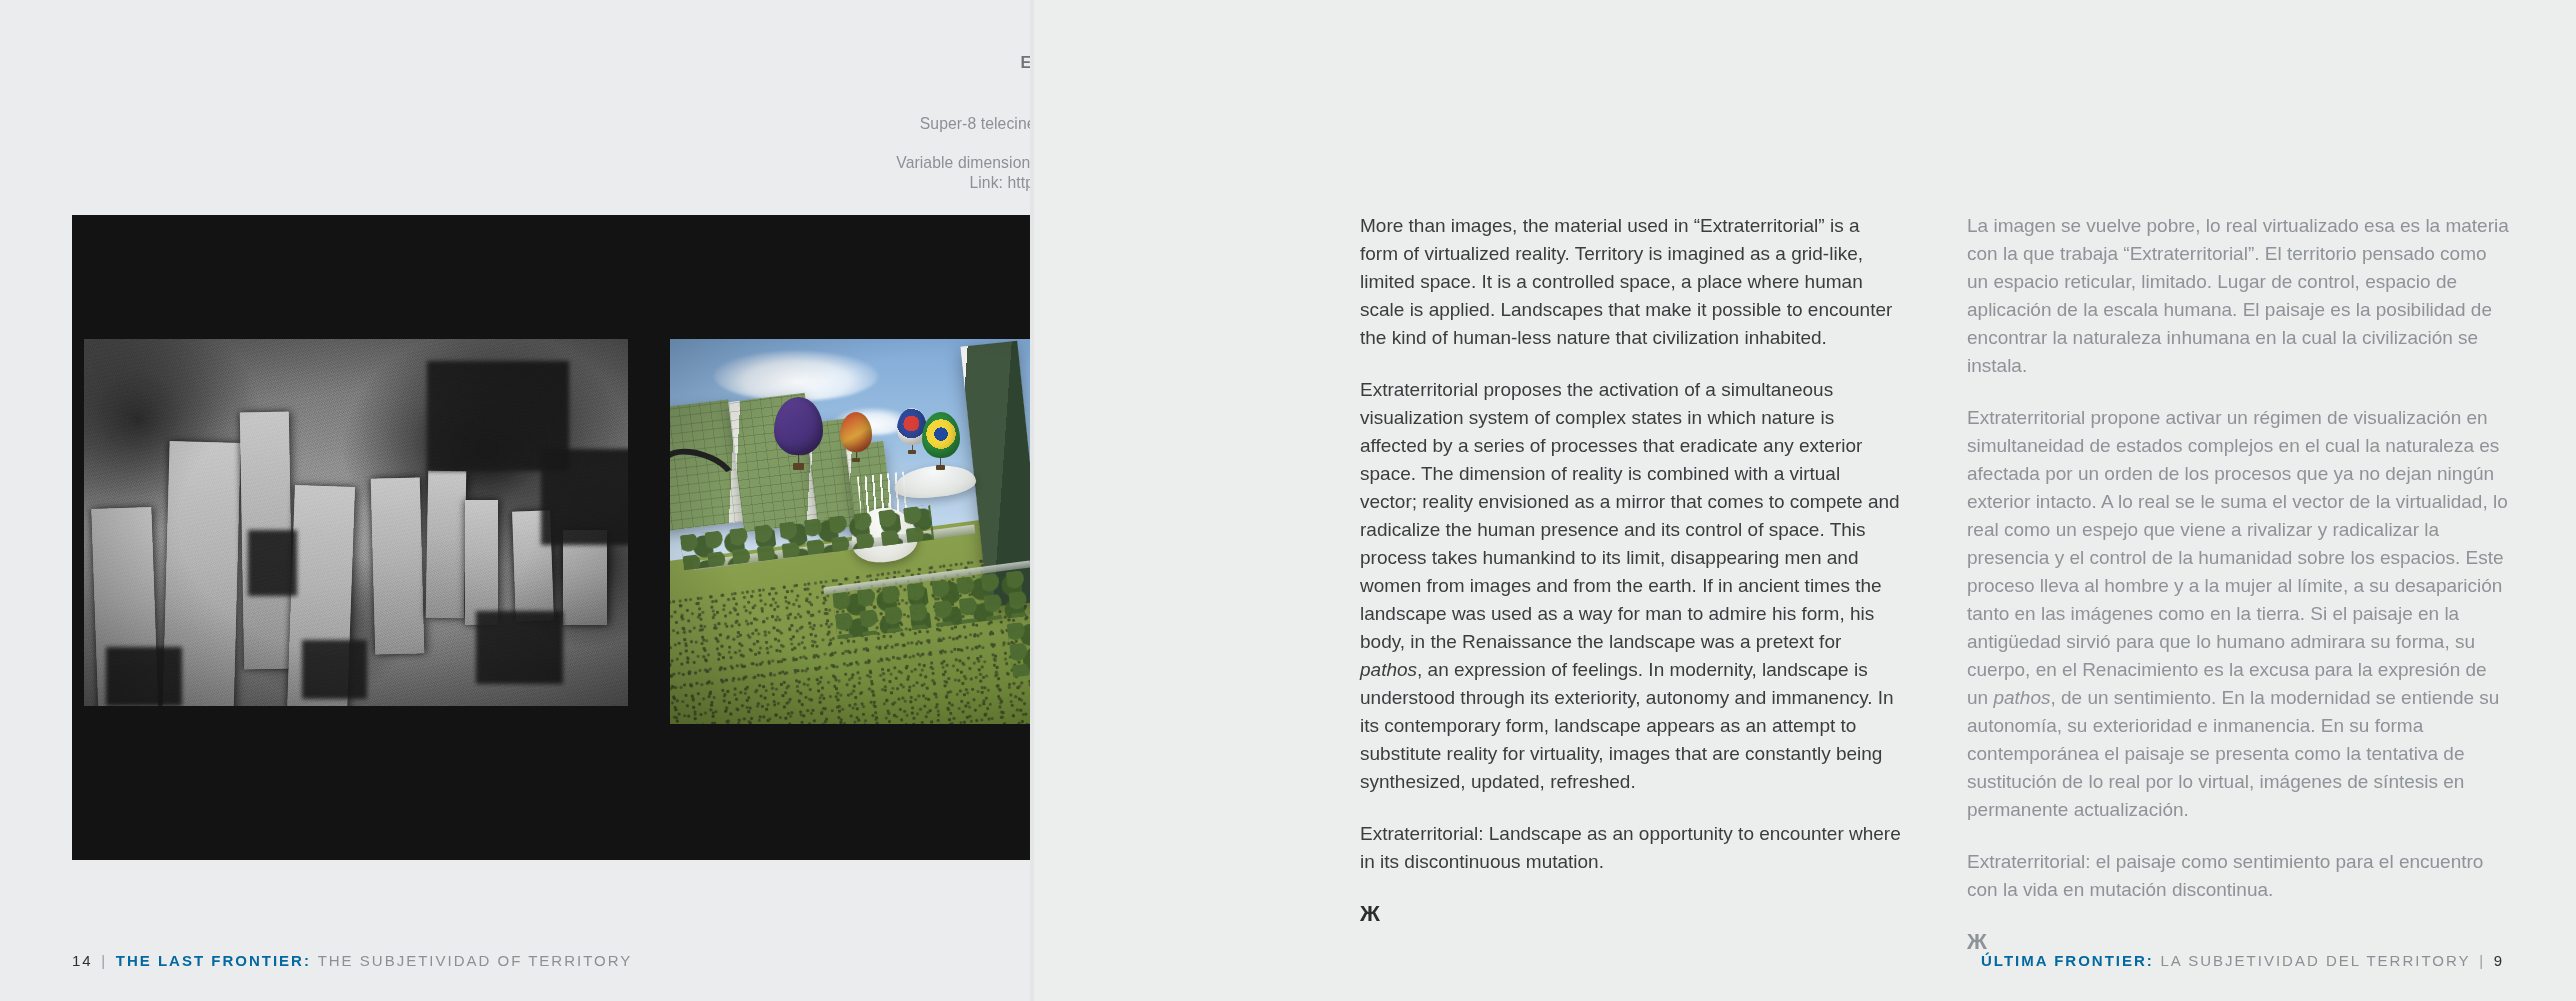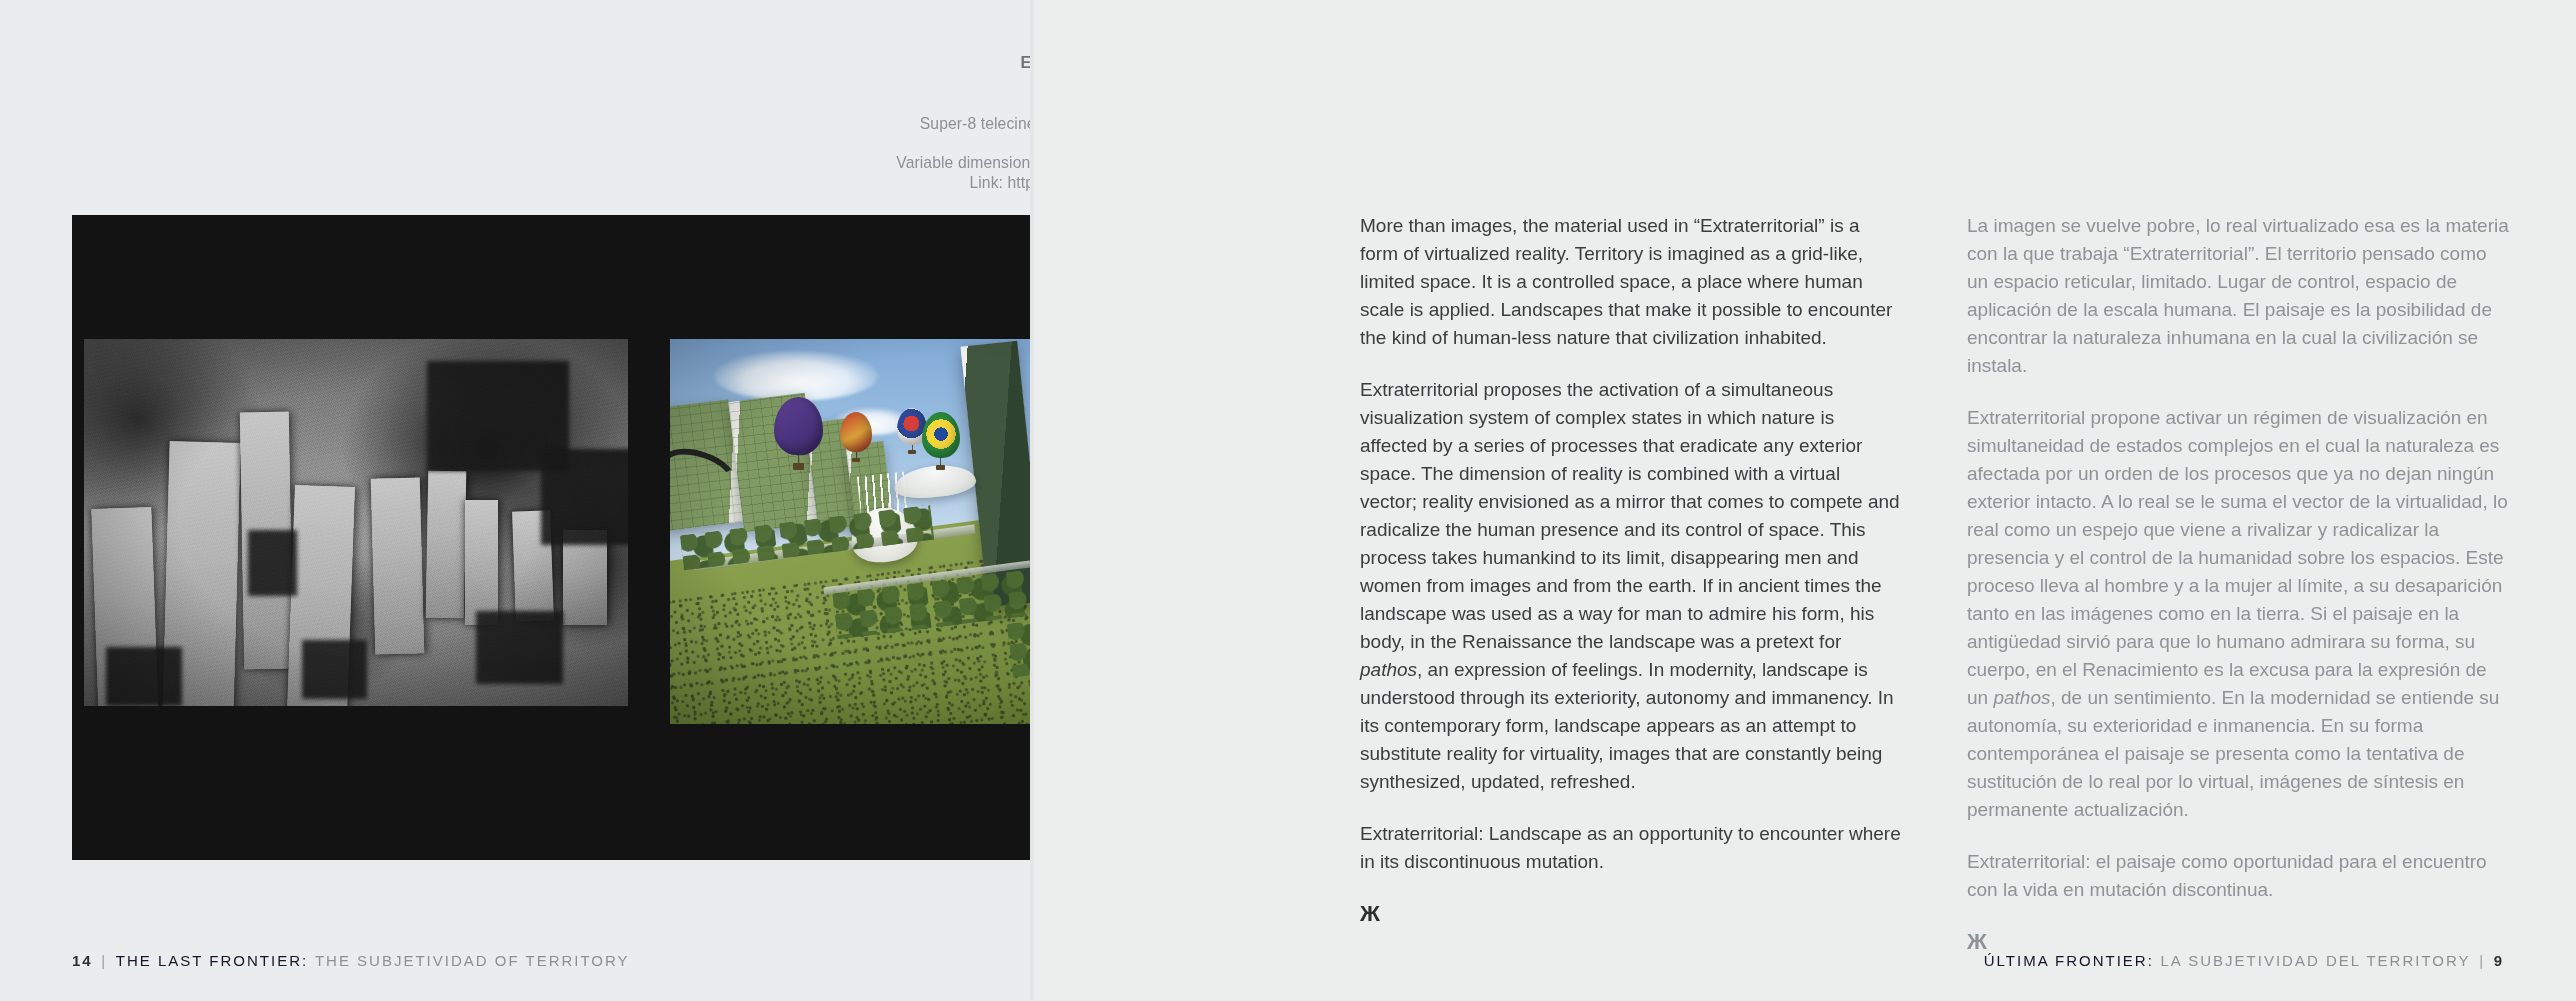--- a/index.html
+++ b/index.html
@@ -258,23 +258,23 @@
     position: absolute;
     bottom: 0;
     height: 84px;
     font-size: 15px;
     letter-spacing: 2px;
     display: flex;
     align-items: center;
   }
   .footer-left  { left: 72px;  }
   .footer-right { right: 72px; justify-content: flex-end; }
-  .footer .fnum  { color: #2e2f31; font-weight: bold; }
+  .footer .fnum  { color: #2e2f31; font-weight: normal; }
   .footer .fbar  { color: #9aa0a5; padding: 0 8.6px; font-weight: normal; }
-  .footer .fbold { color: #0f172a; font-weight: normal; }
+  .footer .fbold { color: #0369a1; font-weight: bold; }
   .footer .fthin { color: #8b9095; font-weight: normal; padding-left: 6.7px; }
 </style>
 </head>
 <body>
 
 <div class="spread">
 
   <div class="page page-left">
 
     <div class="caption">
@@ -415,18 +415,18 @@
   <div class="col col-en">
     <p>More than images, the material used in “Extraterritorial” is a form of virtualized reality. Territory is imagined as a grid-like, limited space. It is a controlled space, a place where human scale is applied. Landscapes that make it possible to encounter the kind of human-less nature that civilization inhabited.</p>
     <p><span>Extraterritorial proposes the activation of a simultaneous visualization system of complex states in which nature is affected by a series of processes that eradicate any exterior space. The dimension of reality is combined with a virtual vector; reality envisioned as a mirror that comes to compete and radicalize the human presence and its control of space. This process takes humankind to its limit, disappearing men and women from images and from the earth. If in ancient times the landscape was used as a way for man to admire his form, his body, in the Renaissance the landscape was a pretext for </span><em>pathos</em><span>, an expression of feelings. In modernity, landscape is understood through its exteriority, autonomy and immanency. In its contemporary form, landscape appears as an attempt to substitute reality for virtuality, images that are constantly being synthesized, updated, refreshed.</span></p>
     <p>Extraterritorial: Landscape as an opportunity to encounter where in its discontinuous mutation.</p>
     <p class="sig">Ж</p>
   </div>
 
   <div class="col col-es">
     <p>La imagen se vuelve pobre, lo real virtualizado esa es la materia con la que trabaja  “Extraterritorial”. El territorio pensado como un espacio reticular, limitado. Lugar de control, espacio de aplicación de la escala humana. El paisaje es la posibilidad de encontrar la naturaleza inhumana en la cual la civilización se instala.</p>
     <p><span>Extraterritorial propone activar un régimen de visualización en simultaneidad de estados complejos en el cual la naturaleza es afectada por un orden de los procesos que ya no dejan ningún exterior intacto. A lo real se le suma el vector de la virtualidad, lo real como un espejo que viene a rivalizar y radicalizar la presencia y el control de la humanidad sobre los espacios. Este proceso lleva al hombre y a la mujer al límite, a su desaparición tanto en las imágenes como en la tierra. Si el paisaje en la antigüedad sirvió para que lo humano admirara su forma, su cuerpo, en el Renacimiento es la excusa para la expresión de un </span><em>pathos</em><span>, de un sentimiento. En la modernidad se entiende su autonomía, su exterioridad e inmanencia. En su forma contemporánea el paisaje se presenta como la tentativa de sustitución de lo real por lo virtual, imágenes de síntesis en permanente actualización.</span></p>
-    <p>Extraterritorial: el paisaje como oportunidad para el encuentro con la vida en mutación discontinua.</p>
+    <p>Extraterritorial: el paisaje como sentimiento para el encuentro con la vida en mutación discontinua.</p>
     <p class="sig">Ж</p>
   </div>
 
 </div>
 
 
 </body></html>

